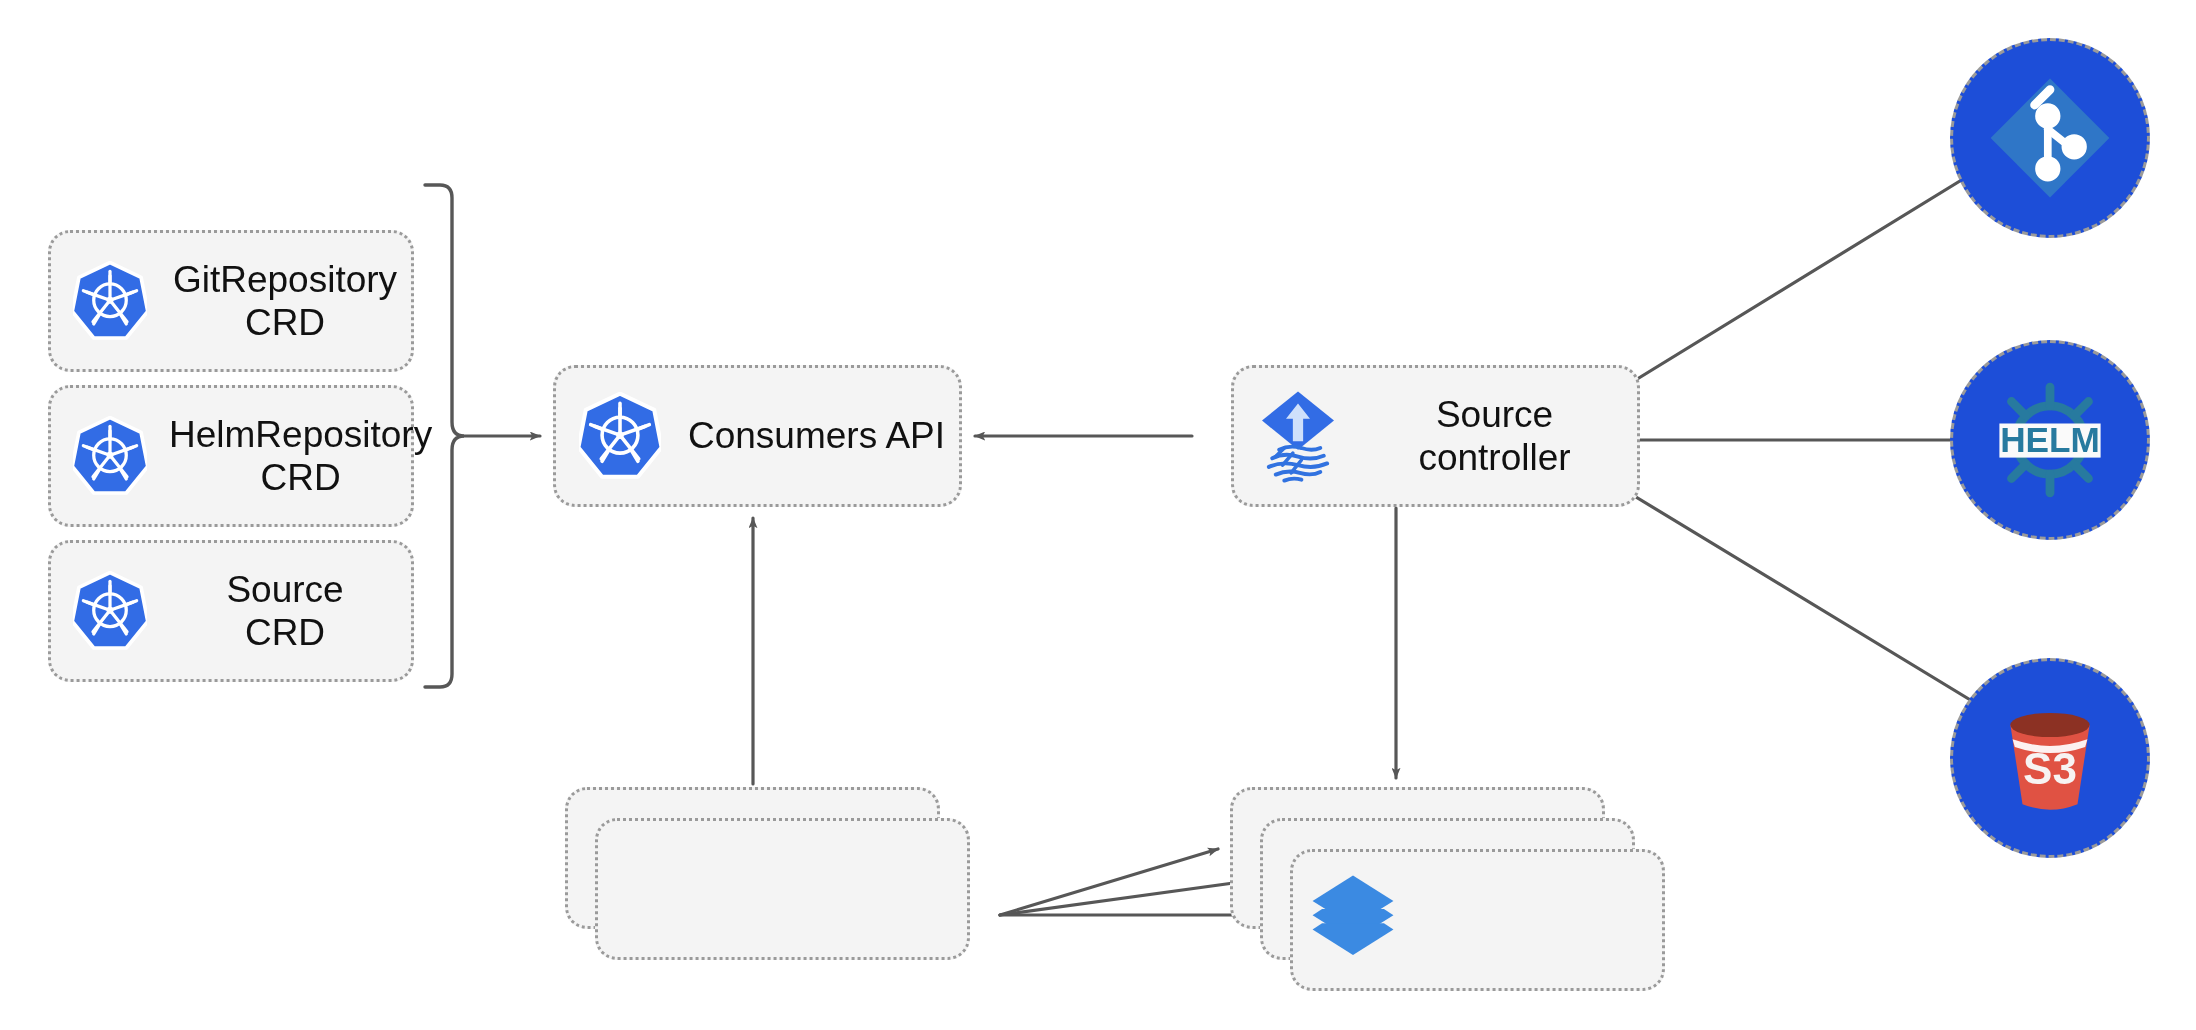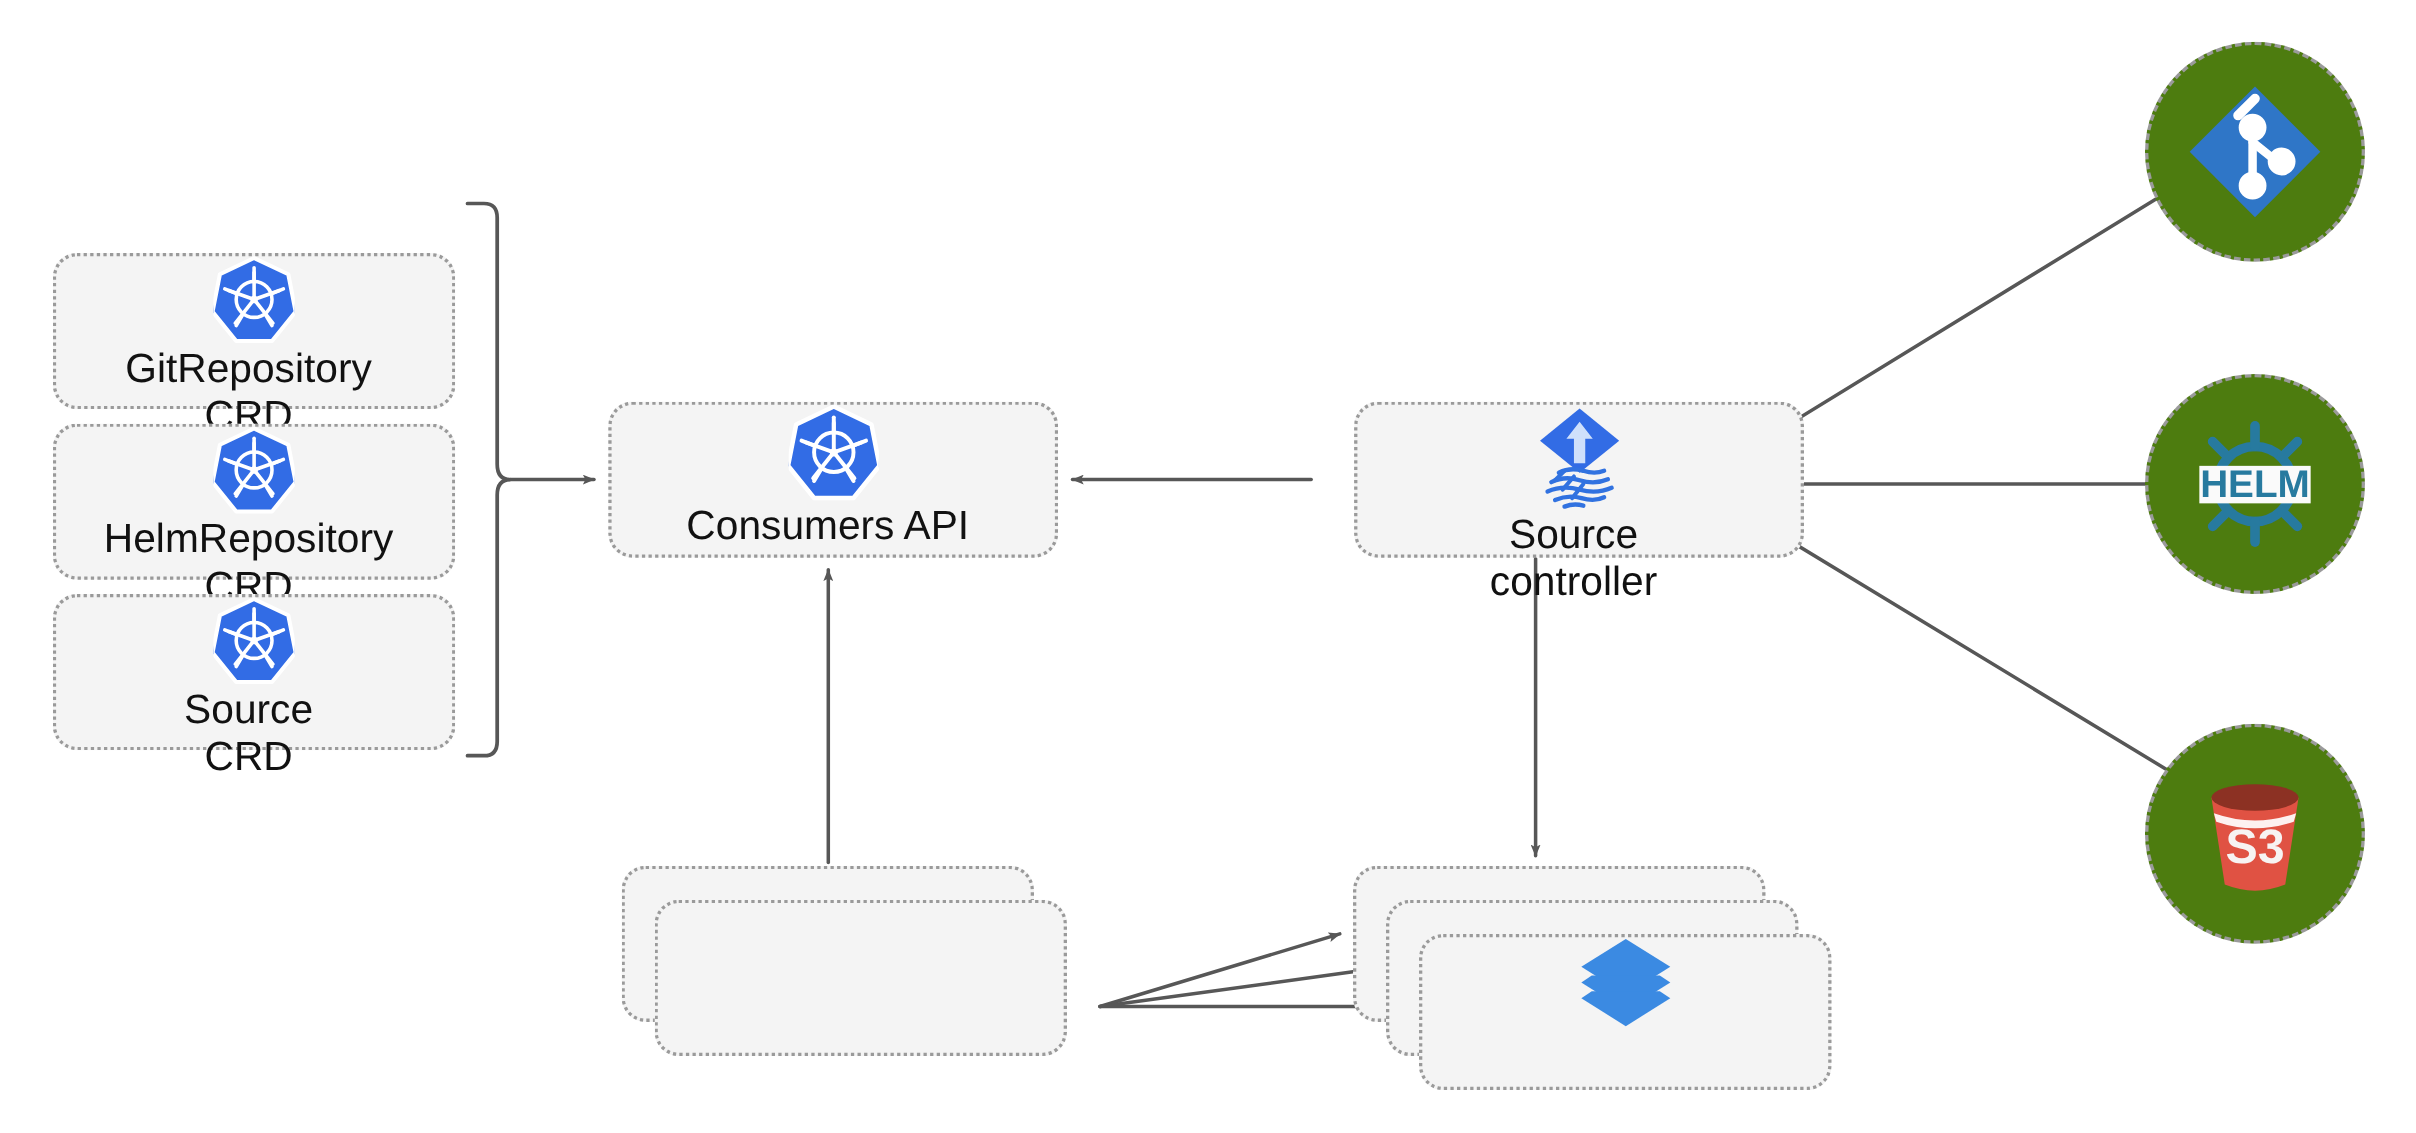--- a/index.html
+++ b/index.html
@@ -35,21 +35,21 @@
     border-radius: 22px;
     z-index: 3;
   }
   .node.ghost {
     z-index: 2;
   }
   .node-inner {
     position: absolute;
     inset: 0;
     display: flex;
-    flex-direction: column;
+    flex-direction: row;
     align-items: center;
     justify-content: flex-start;
   }
   .node-icon {
     flex: 0 0 auto;
     display: flex;
     align-items: center;
     justify-content: center;
   }
   .node-label {
@@ -63,21 +63,21 @@
     padding-right: 10px;
   }
 
   
   .circle-node {
     position: absolute;
     box-sizing: border-box;
     width: 200px;
     height: 200px;
     border-radius: 50%;
-    background: #4d7c0f;
+    background: #1d4ed8;
     border: 3px dashed #9a9a9a;
     display: flex;
     align-items: center;
     justify-content: center;
     z-index: 3;
   }
 </style>
 </head>
 <body>
 

